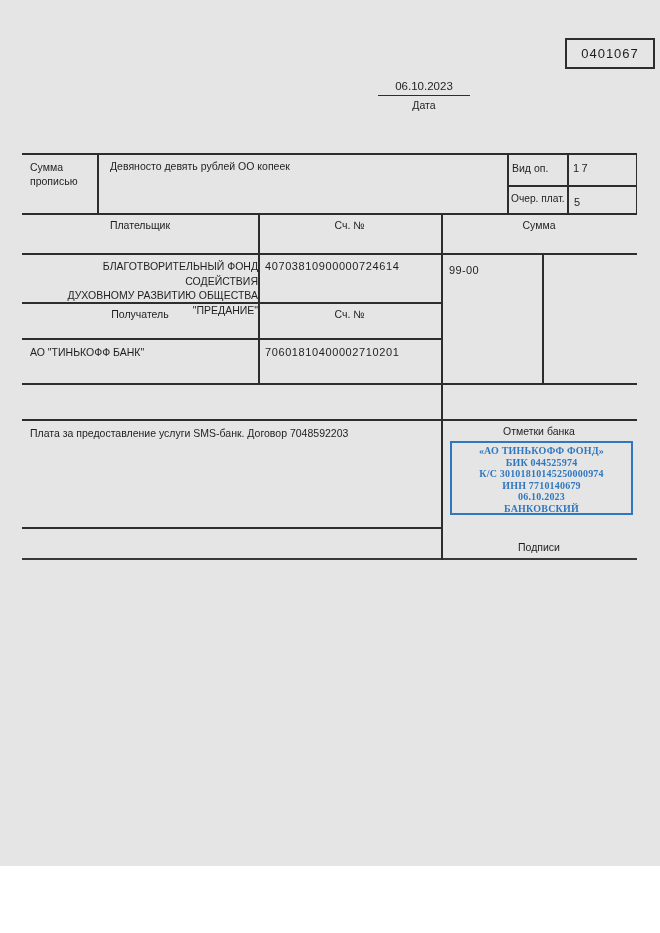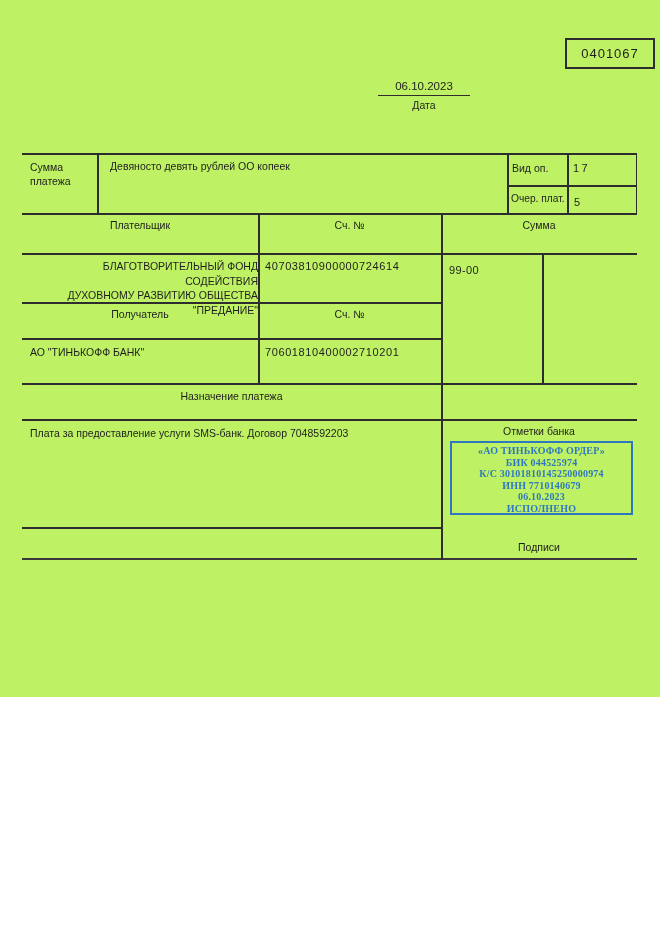--- a/index.html
+++ b/index.html
@@ -1,17 +1,17 @@
 <!DOCTYPE html>
 <html><head>
 <meta charset="utf-8">
 <style>
   html,body { margin:0; padding:0; background:#ffffff; }
   .page {
-    position:relative; width:660px; height:697px; background:#bef264; overflow:hidden;
+    position:relative; width:660px; height:866px; background:#e5e5e5; overflow:hidden;
     font-family:"Liberation Sans","DejaVu Sans",sans-serif; color:#1e1e1e;
   }
   .code-box {
     position:absolute; left:565px; top:38px; width:86px; height:27px;
     border:2px solid #2d2d2d; display:flex; align-items:center; justify-content:center;
     font-size:13px; letter-spacing:1px;
   }
   .title {
     position:absolute; left:25px; top:82px;
     font-size:12px; font-weight:bold; letter-spacing:0.4px;
@@ -93,21 +93,21 @@
     <div class="hl thick" style="left:0;top:404.5px;width:615px;"></div>
 
     <div class="vl" style="left:75px;top:0;height:60px;"></div>
     <div class="vl" style="left:485px;top:0;height:60px;"></div>
     <div class="vl" style="left:545px;top:0;height:60px;"></div>
     <div class="vl" style="left:613.5px;top:0;height:60px;"></div>
     <div class="vl" style="left:236px;top:60px;height:170px;"></div>
     <div class="vl" style="left:419px;top:60px;height:347px;"></div>
     <div class="vl" style="left:520px;top:100px;height:130px;"></div>
 
-    <div class="cell amount-words-label">Сумма платежа</div>
+    <div class="cell amount-words-label">Сумма прописью</div>
     <div class="cell amount-words-value">Девяносто девять рублей ОО копеек</div>
     <div class="cell op-label">Вид оп.</div>
     <div class="cell op-value">17</div>
     <div class="cell prio-label">Очер. плат.</div>
     <div class="cell prio-value">5</div>
 
     <div class="cell center payer-header">Плательщик</div>
     <div class="cell center payer-acct-header">Сч. №</div>
     <div class="cell center sum-header">Сумма</div>
 
@@ -116,29 +116,28 @@
 "ПРЕДАНИЕ"</div>
     <div class="cell num payer-account">40703810900000724614</div>
     <div class="cell sum-value">99-00</div>
 
     <div class="cell center payee-header">Получатель</div>
     <div class="cell center payee-acct-header">Сч. №</div>
 
     <div class="cell payee-name">АО "ТИНЬКОФФ БАНК"</div>
     <div class="cell num payee-account">70601810400002710201</div>
 
-    <div class="cell center purpose-header">Назначение платежа</div>
     <div class="cell purpose-value">Плата за предоставление услуги SMS-банк. Договор 7048592203</div>
 
     <div class="cell center bank-marks-header">Отметки банка</div>
     <div class="stamp">
-      <div>«АО ТИНЬКОФФ ОРДЕР»</div>
+      <div>«АО ТИНЬКОФФ ФОНД»</div>
       <div>БИК 044525974</div>
       <div>К/С 30101810145250000974</div>
       <div>ИНН 7710140679</div>
       <div>06.10.2023</div>
-      <div>ИСПОЛНЕНО</div>
+      <div>БАНКОВСКИЙ</div>
     </div>
 
     <div class="cell center signatures">Подписи</div>
 
   </div>
 </div>
 
 </body></html>

